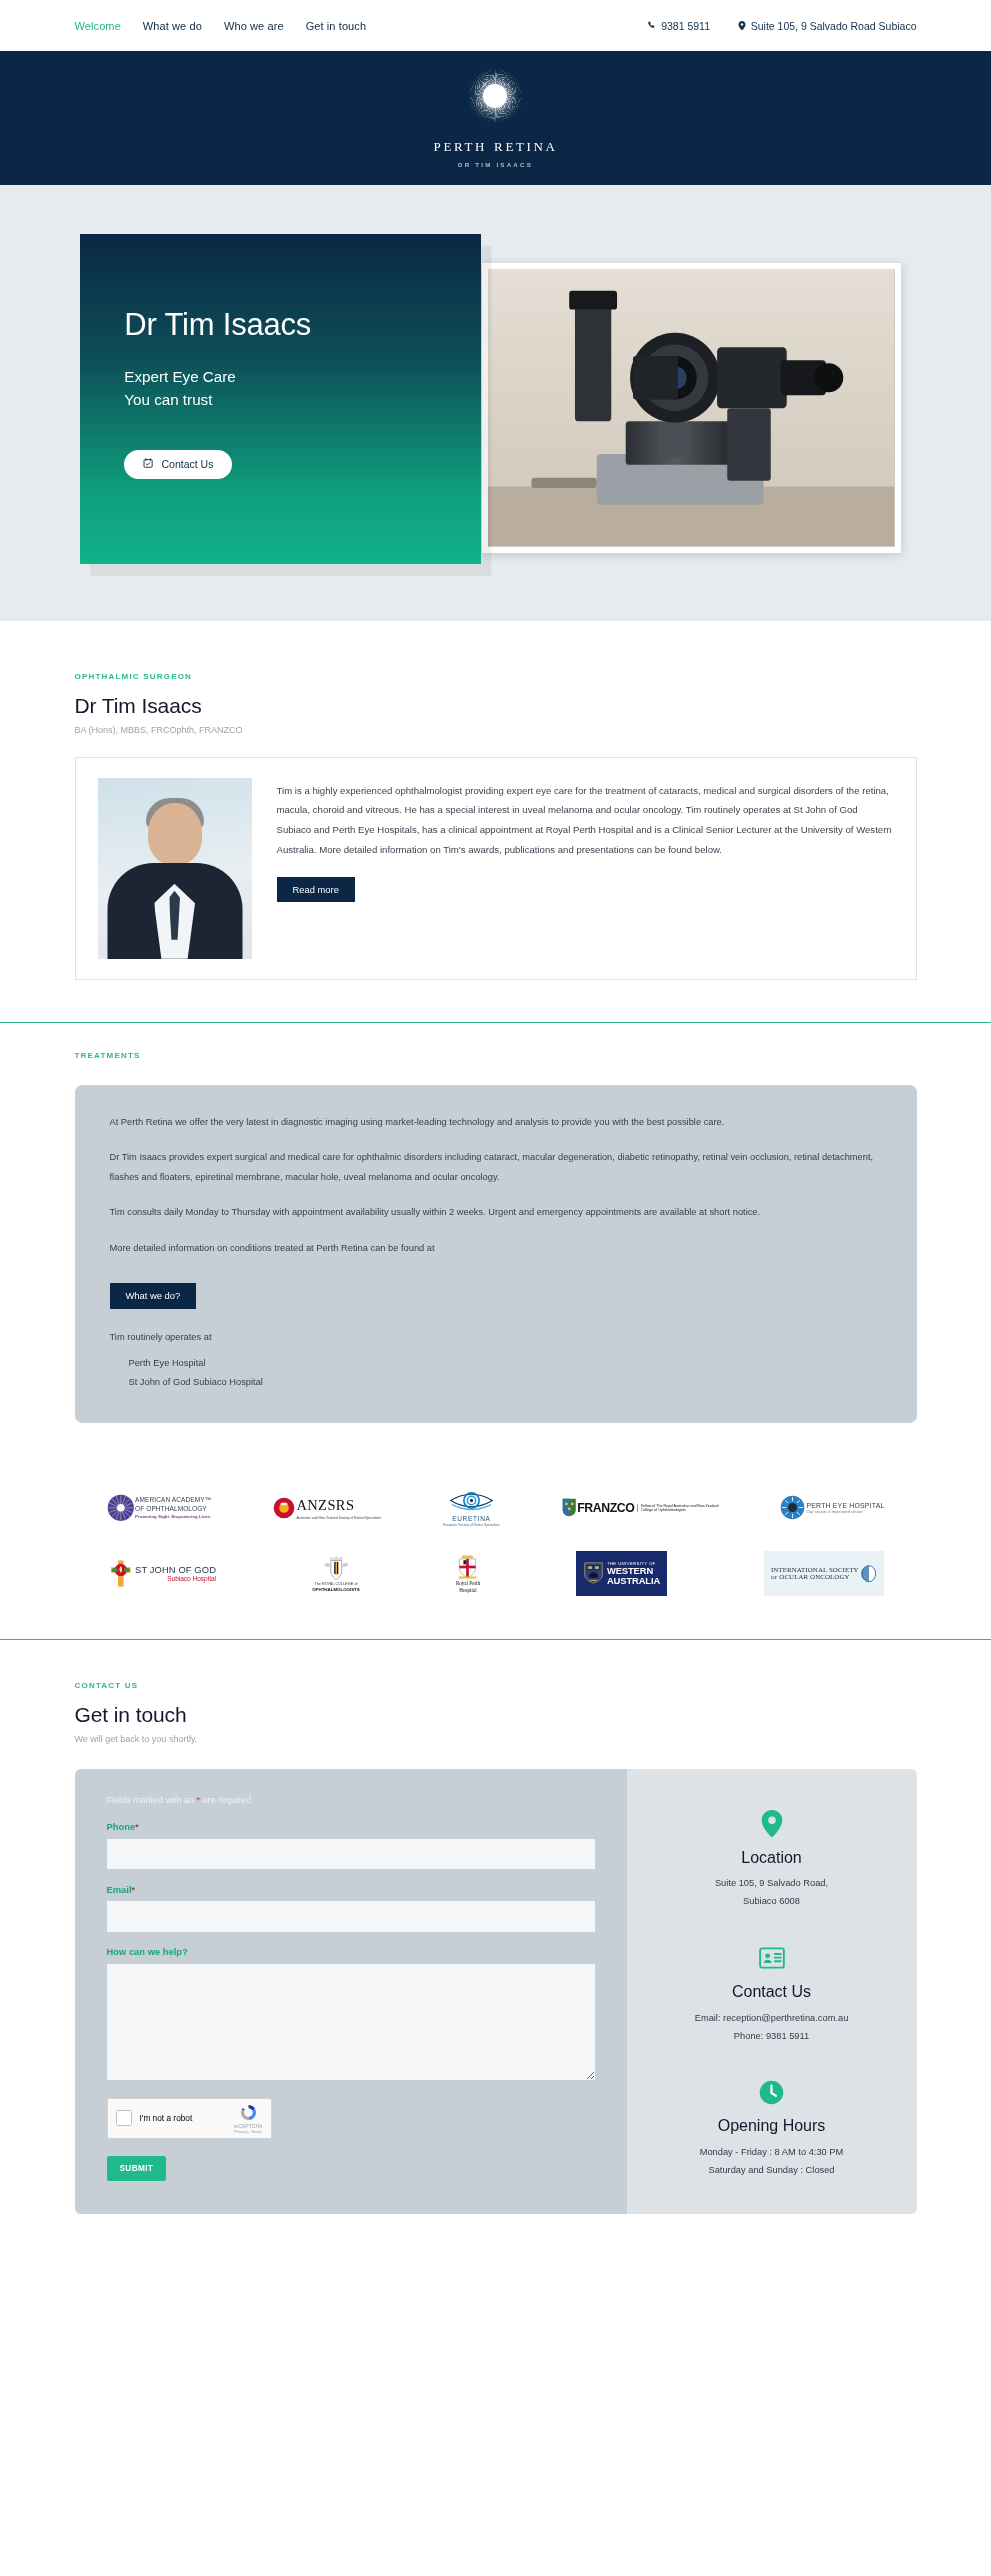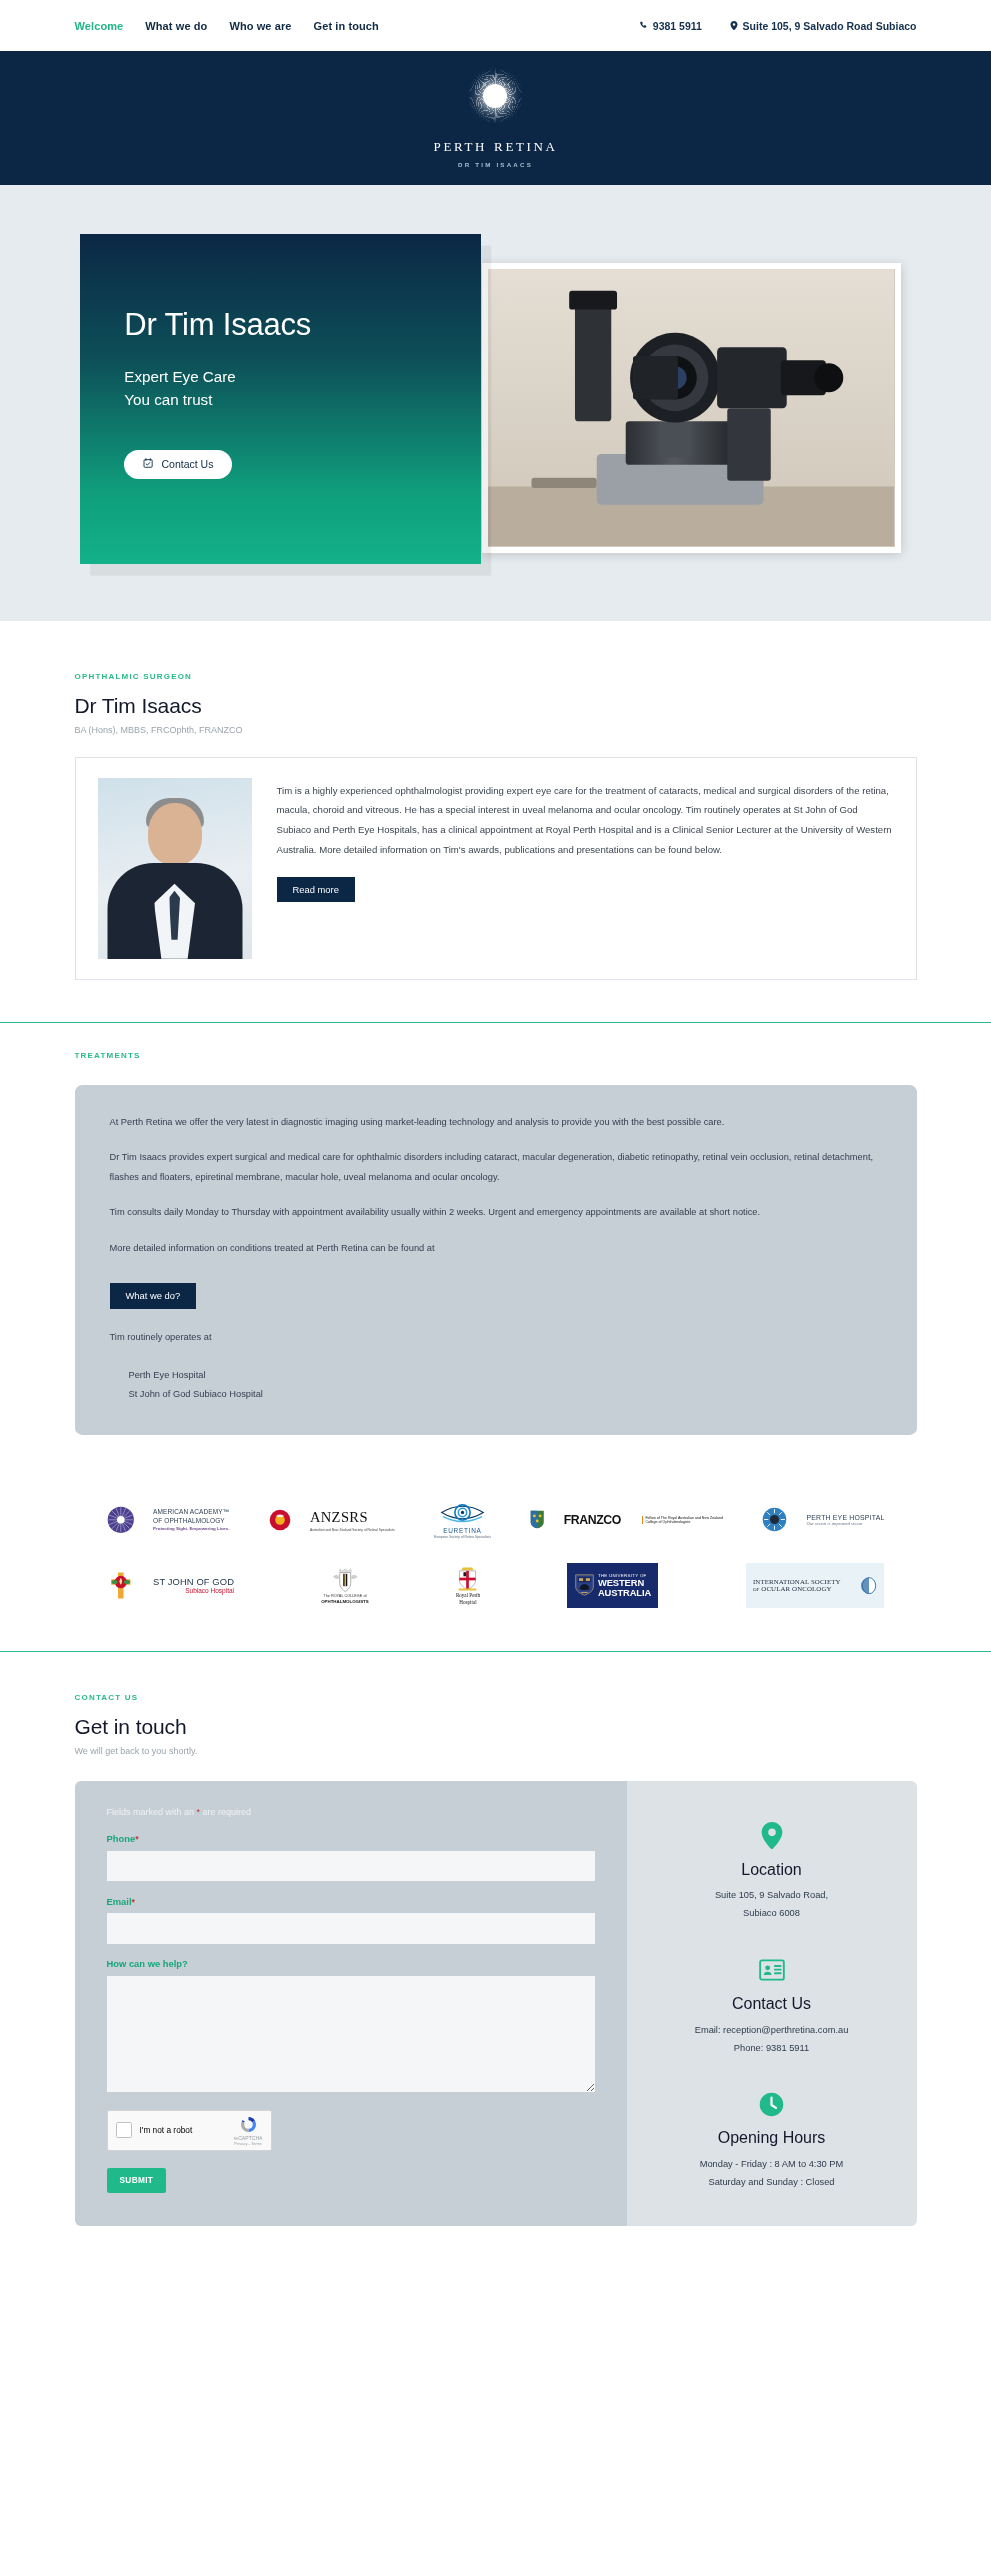--- a/index.html
+++ b/index.html
@@ -12,21 +12,20 @@
   }
   .page { width: 991px; position: relative; overflow: hidden; }
 
   
   .topbar {
     height: 51px;
     background: #ffffff;
     display: flex;
     align-items: center;
     padding: 0 0 0 0;
-    font-weight: bold;
   }
   .topbar-inner {
     width: 842px; margin: 0 auto;
     display: flex; align-items: center; justify-content: space-between;
   }
   .topnav { display: flex; align-items: center; gap: 22px; }
   .topnav a {
     font-size: 11px; color: #102a43; text-decoration: none; letter-spacing: 0.1px;
   }
   .topnav a.active { color: #23b487; }
@@ -150,21 +149,21 @@
     padding: 27.6px 35px 32px;
   }
   .treat-box p { font-size: 9.3px; line-height: 2.1; color: #364150; margin-bottom: 16px; }
   .treat-box p.tight { margin-bottom: 7.3px; }
   .hosp-list { margin-top: 4.4px; padding-left: 19px; }
   .hosp-list li { list-style: none; font-size: 9.3px; line-height: 2.0; color: #364150; }
 
   
   .logos { background: #fff; padding: 19px 0 33px; }
   .logorow { display: flex; align-items: center; justify-content: space-between; padding: 10.2px 32px; }
-  .logo-item { display: flex; align-items: center; justify-content: center; gap: 19px; height: 45px; }
+  .logo-item { display: flex; align-items: center; justify-content: center; gap: 1px; height: 45px; }
   .lg-txt { font-size: 5.4px; line-height: 1.3; color: #2d3e50; }
 
   
   .contact-wrap { border-top: 1.5px solid #2ab98b; background: #fff; padding: 41px 0 44px; }
   .contact-sub { font-size: 9px; color: #9aa4ad; margin-top: 7.3px; }
   .contact-grid {
     margin-top: 25px;
     display: flex; gap: 0;
     border-radius: 5.8px; overflow: hidden;
   }
@@ -342,21 +341,21 @@
   <div class="treat-wrap">
     <div class="section">
       <div class="eyebrow">TREATMENTS</div>
 
       <div class="treat-box">
         <p>At Perth Retina we offer the very latest in diagnostic imaging using market-leading technology and analysis to provide you with the best possible care.</p>
         <p>Dr Tim Isaacs provides expert surgical and medical care for ophthalmic disorders including cataract, macular degeneration, diabetic retinopathy, retinal vein occlusion, retinal detachment, flashes and floaters, epiretinal membrane, macular hole, uveal melanoma and ocular oncology.</p>
         <p>Tim consults daily Monday to Thursday with appointment availability usually within 2 weeks. Urgent and emergency appointments are available at short notice.</p>
         <p class="tight">More detailed information on conditions treated at Perth Retina can be found at</p>
         <button class="btn-navy">What we do?</button>
-        <p style="margin-top:19px;margin-bottom:19px">Tim routinely operates at</p>
+        <p style="margin-top:19px;margin-bottom:7px">Tim routinely operates at</p>
         <ul class="hosp-list">
           <li>Perth Eye Hospital</li>
           <li>St John of God Subiaco Hospital</li>
         </ul>
       </div>
     </div>
   </div>
 
   <div class="logos">
     <div class="section">

